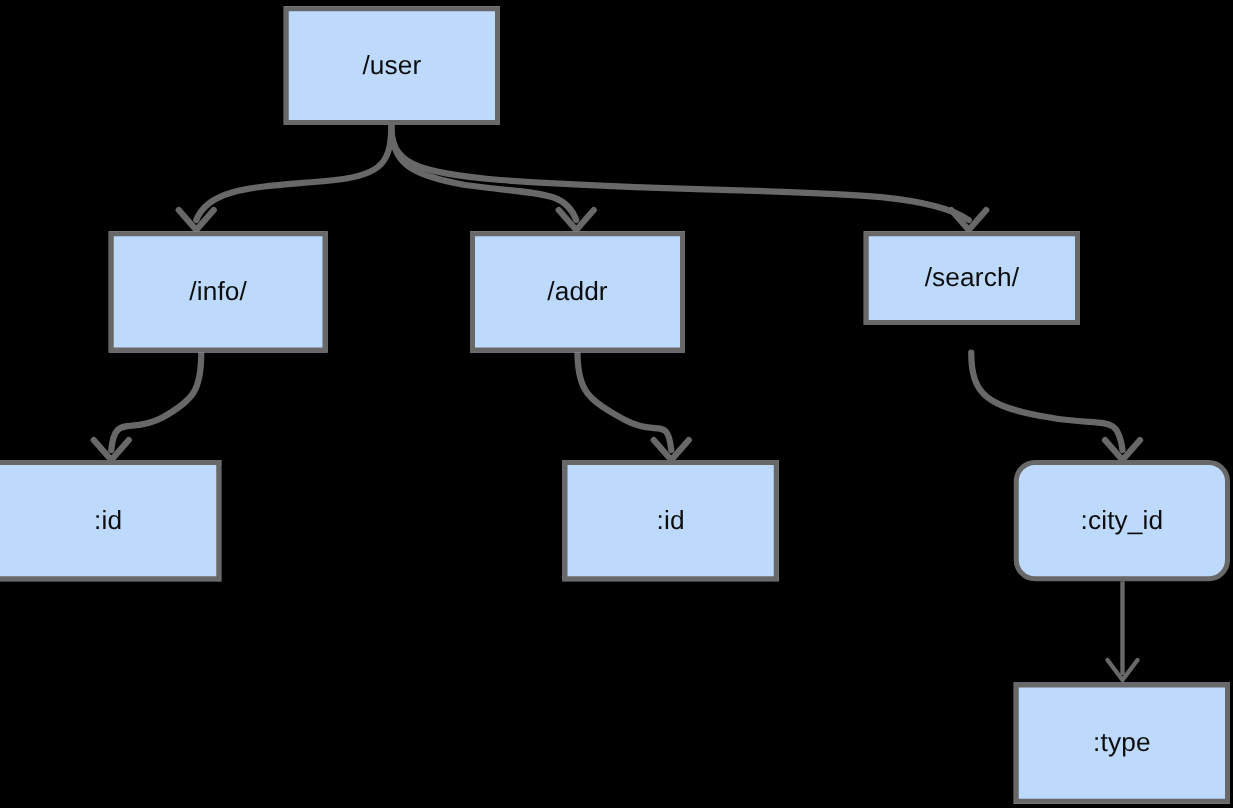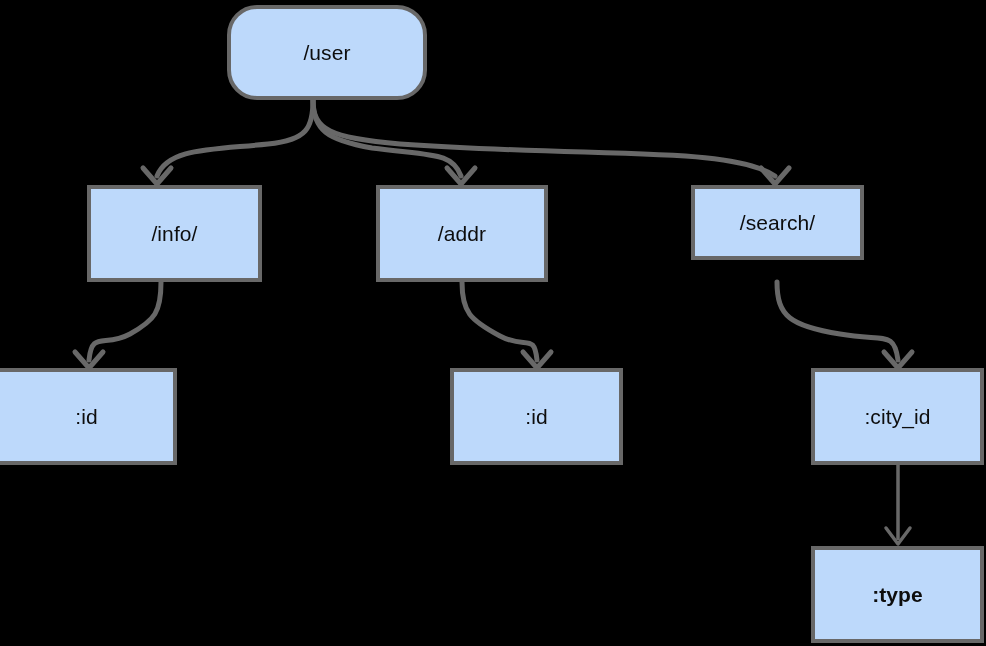--- a/index.html
+++ b/index.html
@@ -84,21 +84,21 @@
       <path d="M 777 282 C 777 316 790 326 840 334 C 884 342 894 330 898 360" fill="none" stroke="#686868" stroke-width="5" stroke-linecap="round"></path>
       <path d="M 884 352 L 898 368 L 912 352" fill="none" stroke="#686868" stroke-width="5" stroke-linecap="round" stroke-linejoin="round"></path>
     </g>
 
     <g>
       <path d="M 898 465 L 898 540" fill="none" stroke="#686868" stroke-width="3.5" stroke-linecap="butt"></path>
       <path d="M 886 528 L 898 544 L 910 528" fill="none" stroke="#686868" stroke-width="3.5" stroke-linecap="round" stroke-linejoin="round"></path>
     </g>
   </svg>
 
-  <div class="node" style="left:227px; top:5px; width:200px; height:95px;border-radius:30px;">
+  <div class="node" style="left:227px; top:5px; width:173px; height:95px;">
     <span class="node-label">/user</span>
   </div>
 
   <div class="node" style="left:87px; top:185px; width:175px; height:97px;">
     <span class="node-label">/info/</span>
   </div>
 
   <div class="node" style="left:376px; top:185px; width:172px; height:97px;text-align:center;">
     <span class="node-label">/addr</span>
   </div>
@@ -108,21 +108,21 @@
   </div>
 
   <div class="node clip-left" style="left:0px; top:368px; width:177px; height:97px;">
     <span class="node-label">:id</span>
   </div>
 
   <div class="node" style="left:450px; top:368px; width:173px; height:97px;">
     <span class="node-label">:id</span>
   </div>
 
-  <div class="node" style="left:811px; top:368px; width:173px; height:97px;">
+  <div class="node" style="left:811px; top:368px; width:173px; height:97px;border-radius:17px;">
     <span class="node-label">:city_id</span>
   </div>
 
-  <div class="node" style="left:811px; top:546px; width:173px; height:97px;font-weight:bold;">
+  <div class="node" style="left:811px; top:546px; width:173px; height:97px;">
     <span class="node-label">:type</span>
   </div>
 
 </div>
 
 </body></html>

